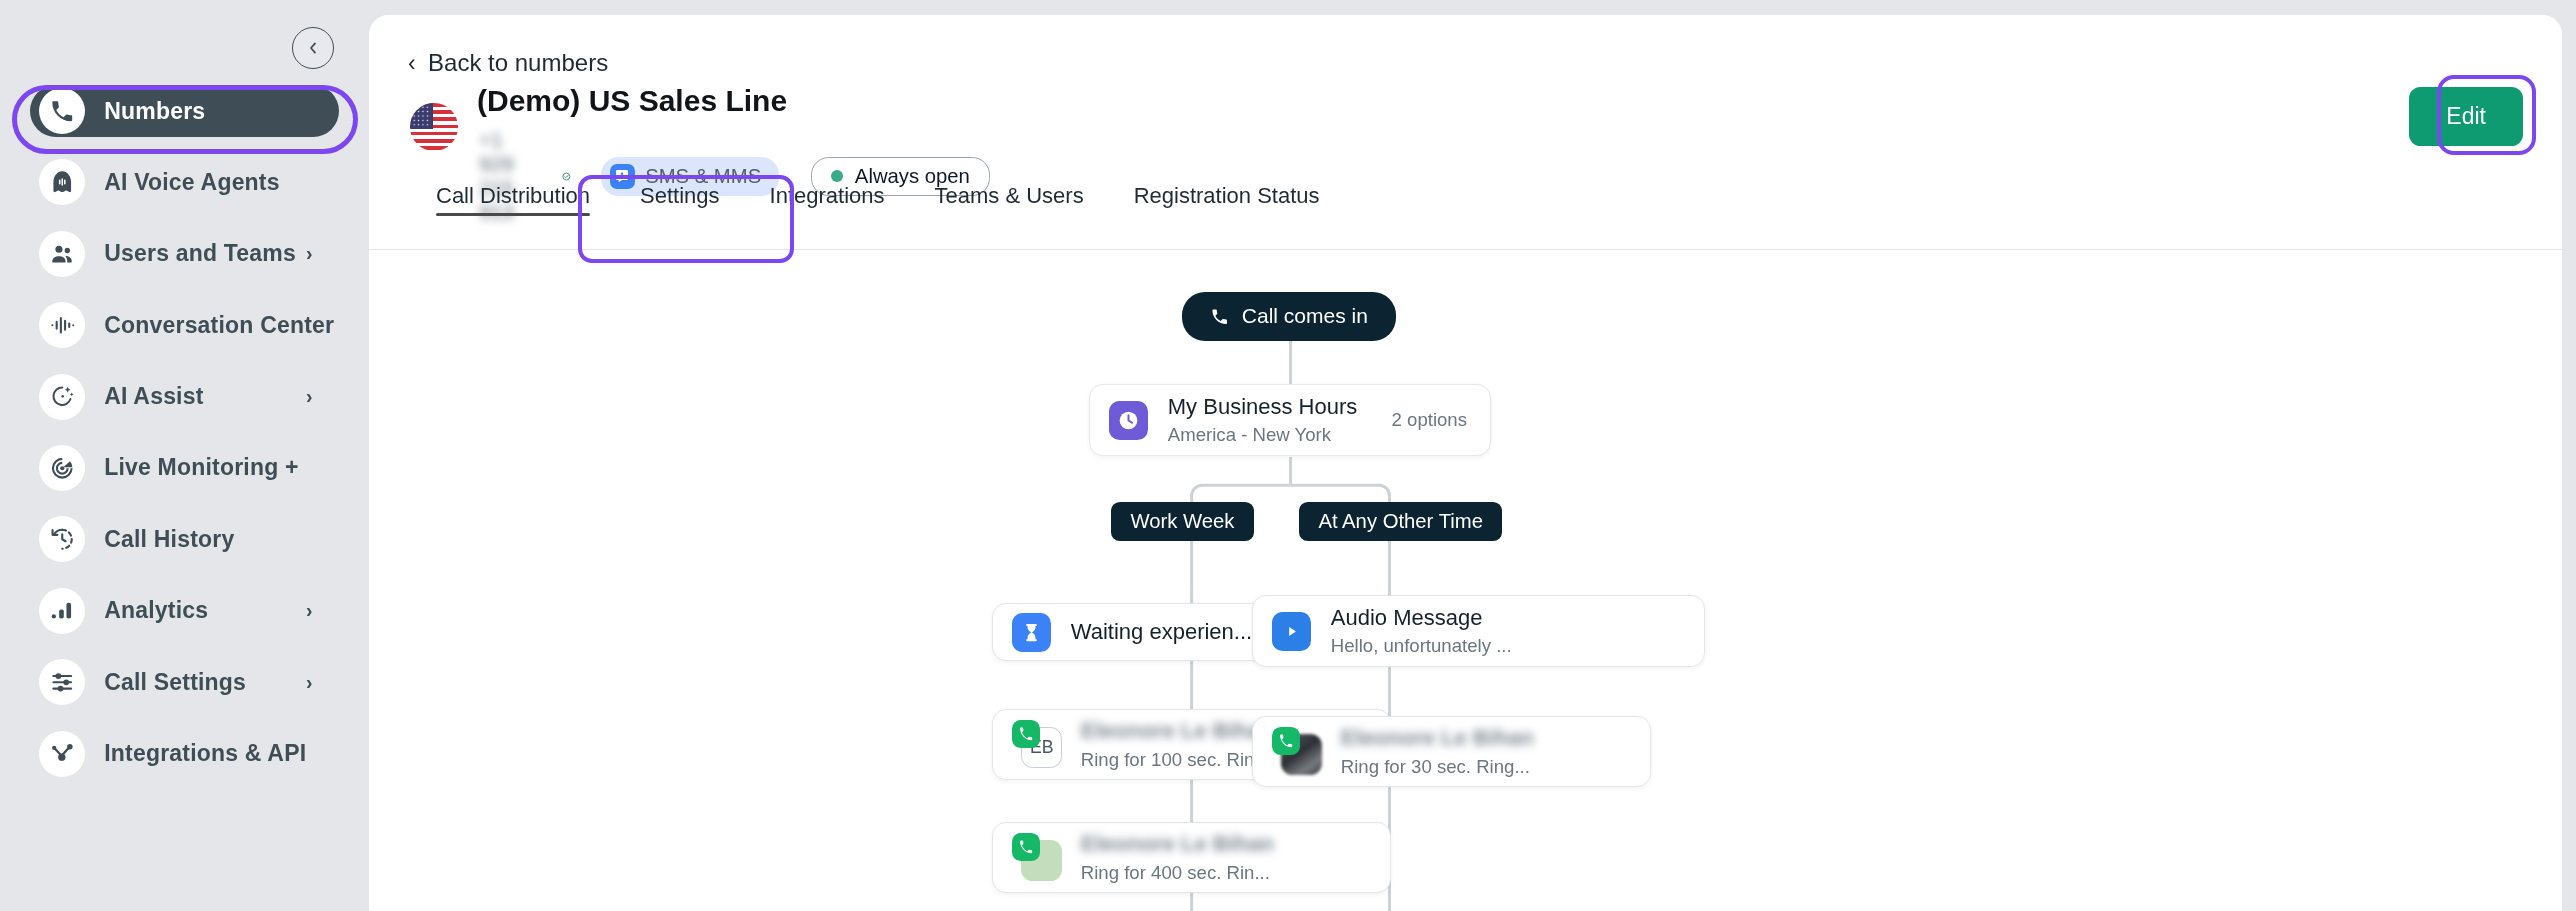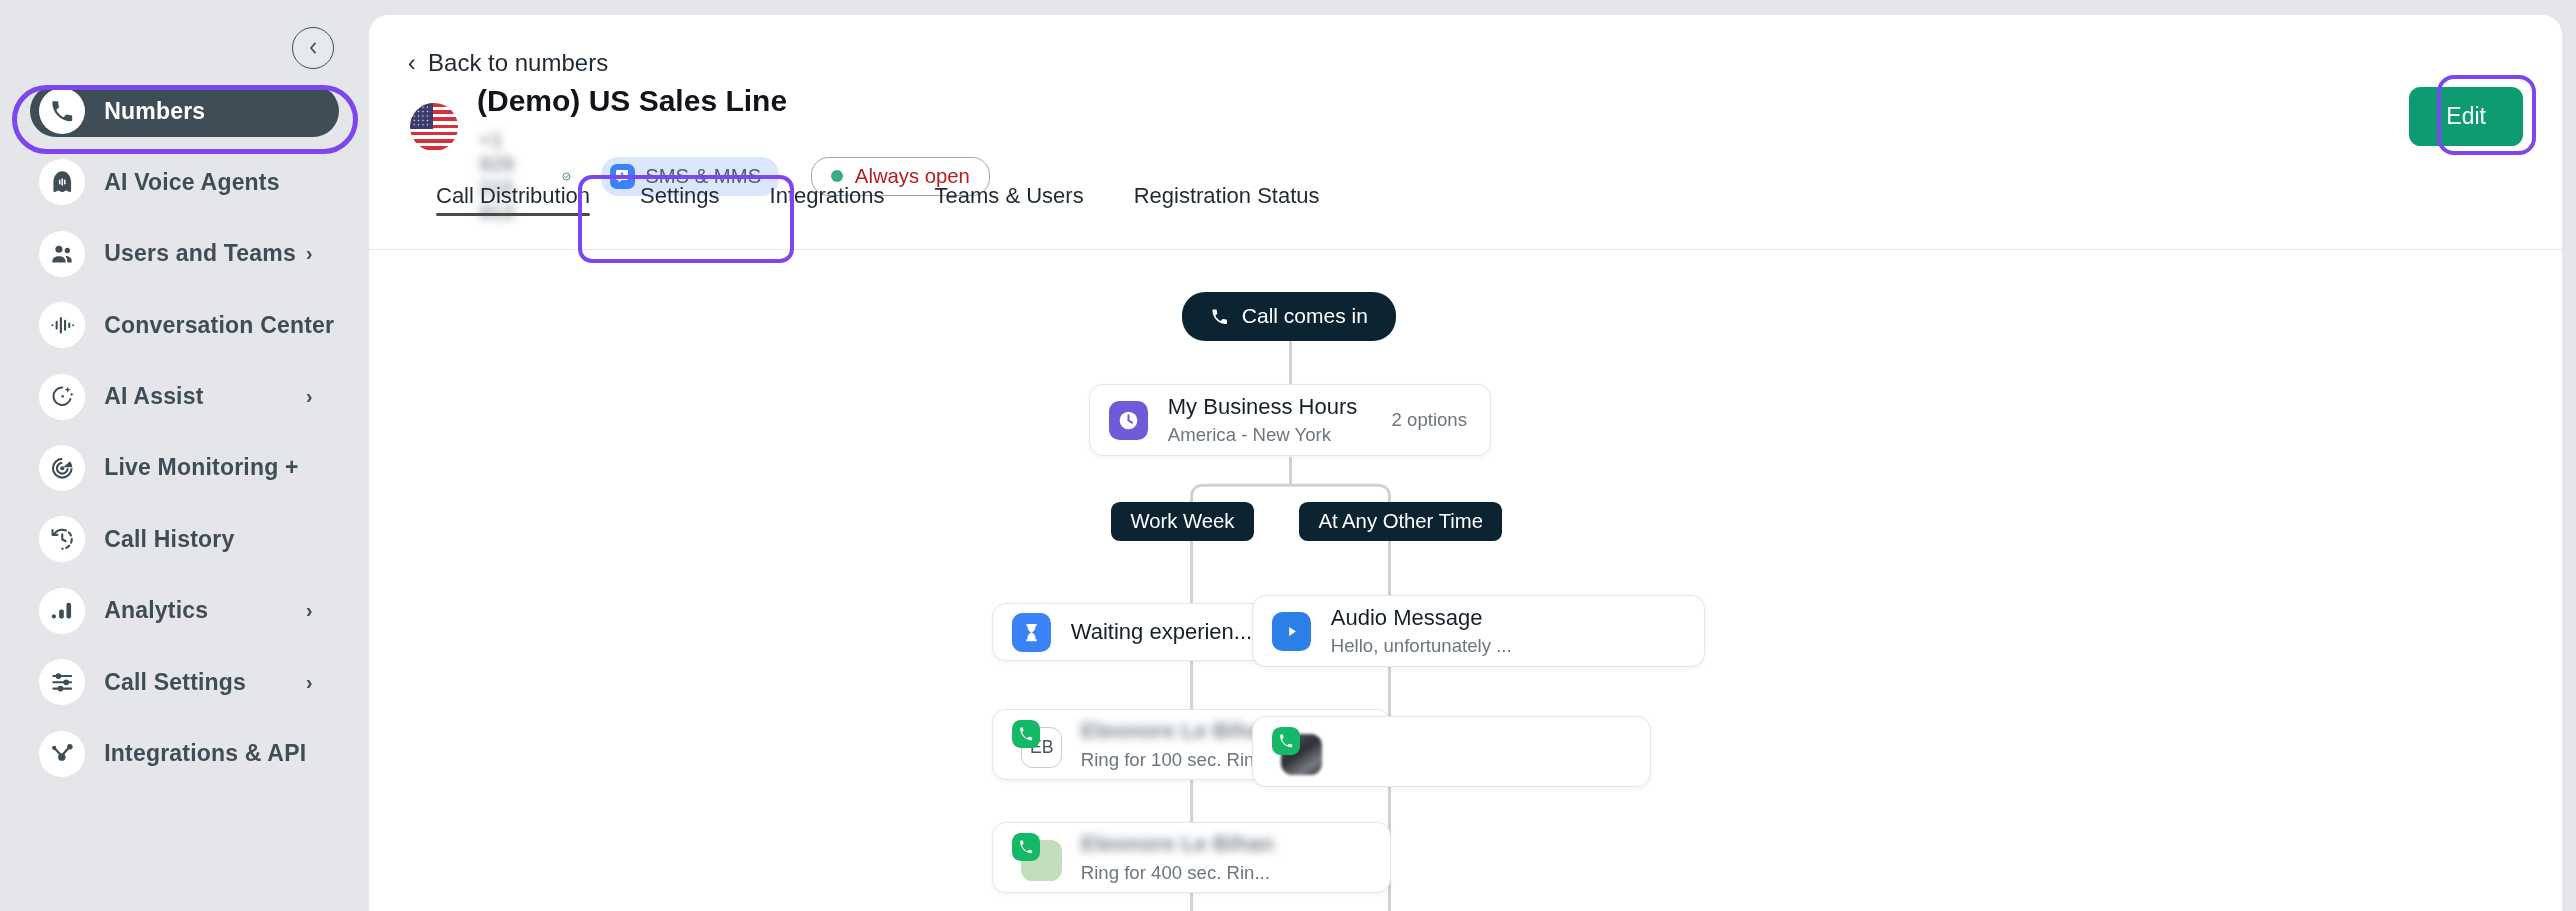--- a/index.html
+++ b/index.html
@@ -133,21 +133,21 @@
   .badge-sms .bt { font-size: 20.3px; color: #53606a; white-space: nowrap; }
   .badge-open {
     display: flex; align-items: center; gap: 11.5px;
     border: 1.4px solid #9aa4ac; border-radius: 17.7px;
     padding: 7px 19.4px; margin-left: 17.7px;
     cursor: pointer;
   }
   .badge-open .dot {
     width: 12.4px; height: 12.4px; border-radius: 50%; background: #3aab87;
   }
-  .badge-open .bt { font-size: 20.3px; color: #b91c1c; white-space: nowrap; }
+  .badge-open .bt { font-size: 20.3px; color: #0f172a; white-space: nowrap; }
 
   
   .tabs {
     position: absolute; left: 42px; top: 168px;
     display: flex; align-items: flex-end; gap: 0;
   }
   .tab {
     position: relative;
     font-size: 22px; color: #1f2a33;
     padding: 0 25px 19.4px 25px;
@@ -551,20 +551,24 @@
 
         <div class="node" style="left:883px; top:466px; width:399px; height:71px;">
           <span class="ava-wrap">
             <span class="ava-box ava-photo"></span>
             <span class="ava-badge">
               <svg viewBox="0 0 24 24">
                   <path d="M6.6 10.8c1.4 2.8 3.8 5.2 6.6 6.6l1.9-1.9c.3-.3.7-.4 1-.2.9.3 1.9.5 2.9.5.6 0 1 .4 1 1V19c0 .6-.4 1-1 1C10.6 20 3 12.4 3 3c0-.6.4-1 1-1h2.2c.6 0 1 .4 1 1 0 1 .2 2 .5 2.9.1.4 0 .7-.2 1l-1.9 1.9z"></path>
                 </svg>
             </span>
           </span>
+          <span class="node-txt">
+            <span class="node-title blur">Eleonore Le Bihan</span>
+            <span class="node-sub">Ring for 30 sec. Ring...</span>
+          </span>
         </div>
 
       </div>
     </div>
 
   </div>
 </div>
 
 
 </body></html>

